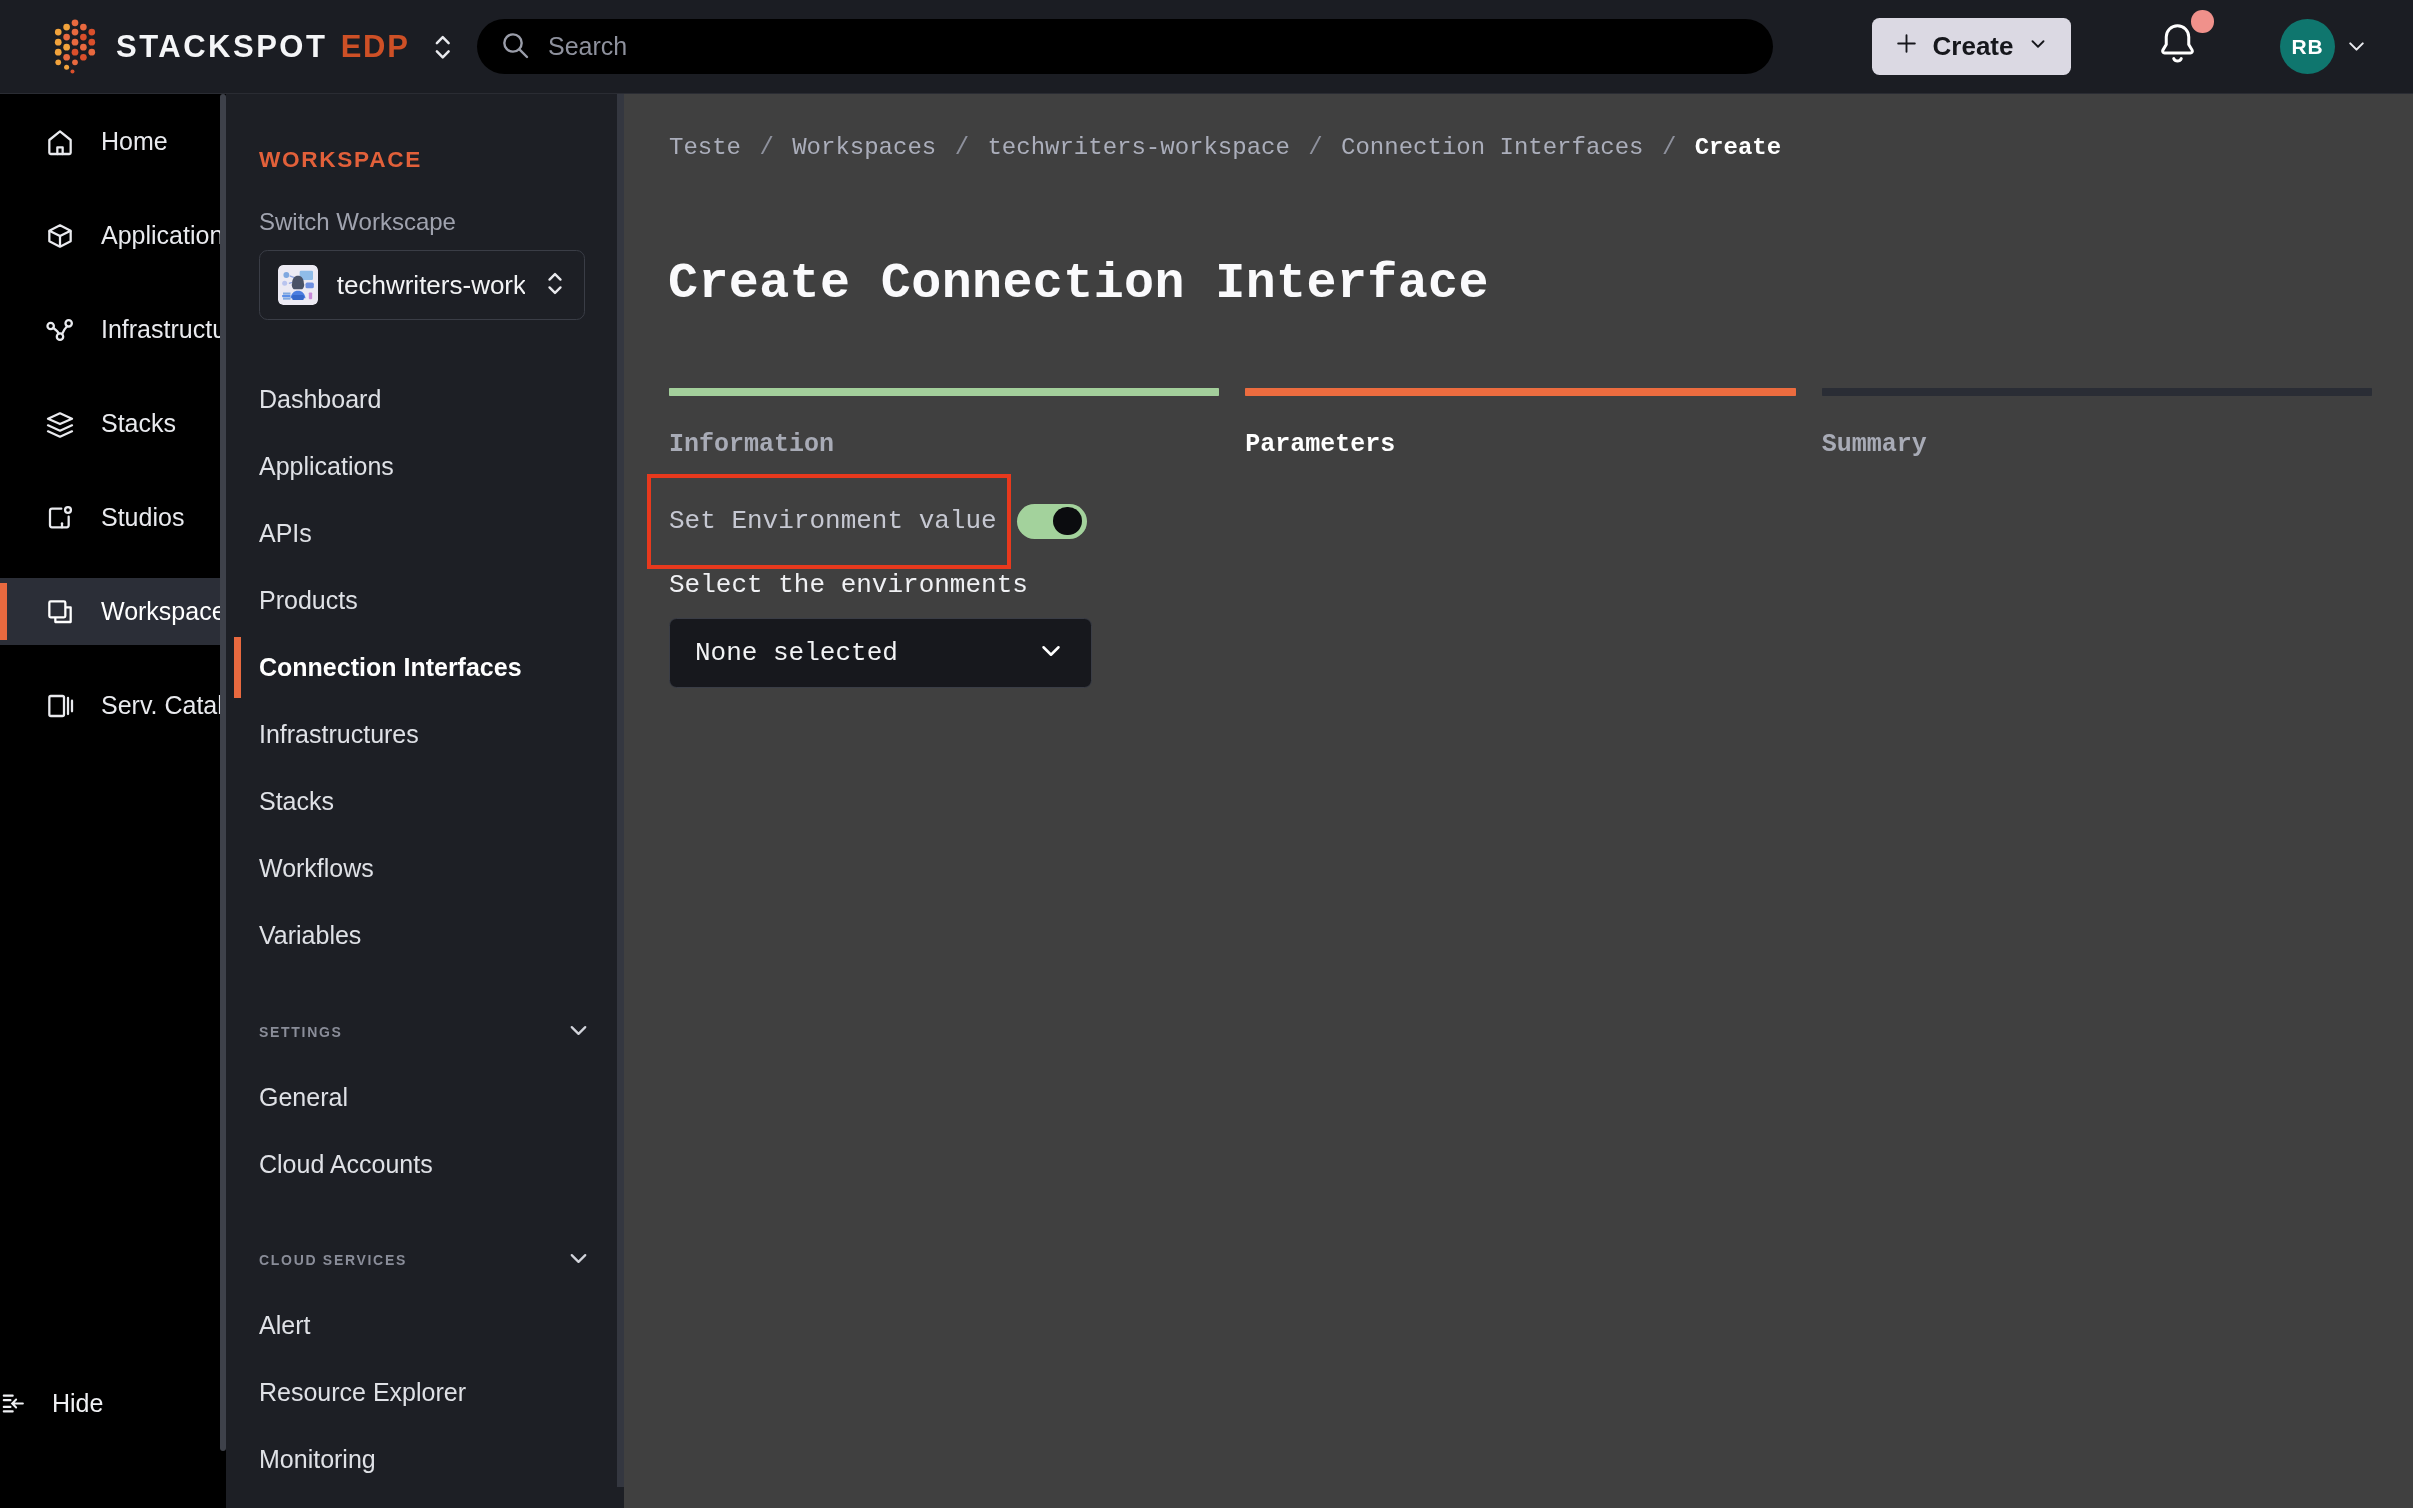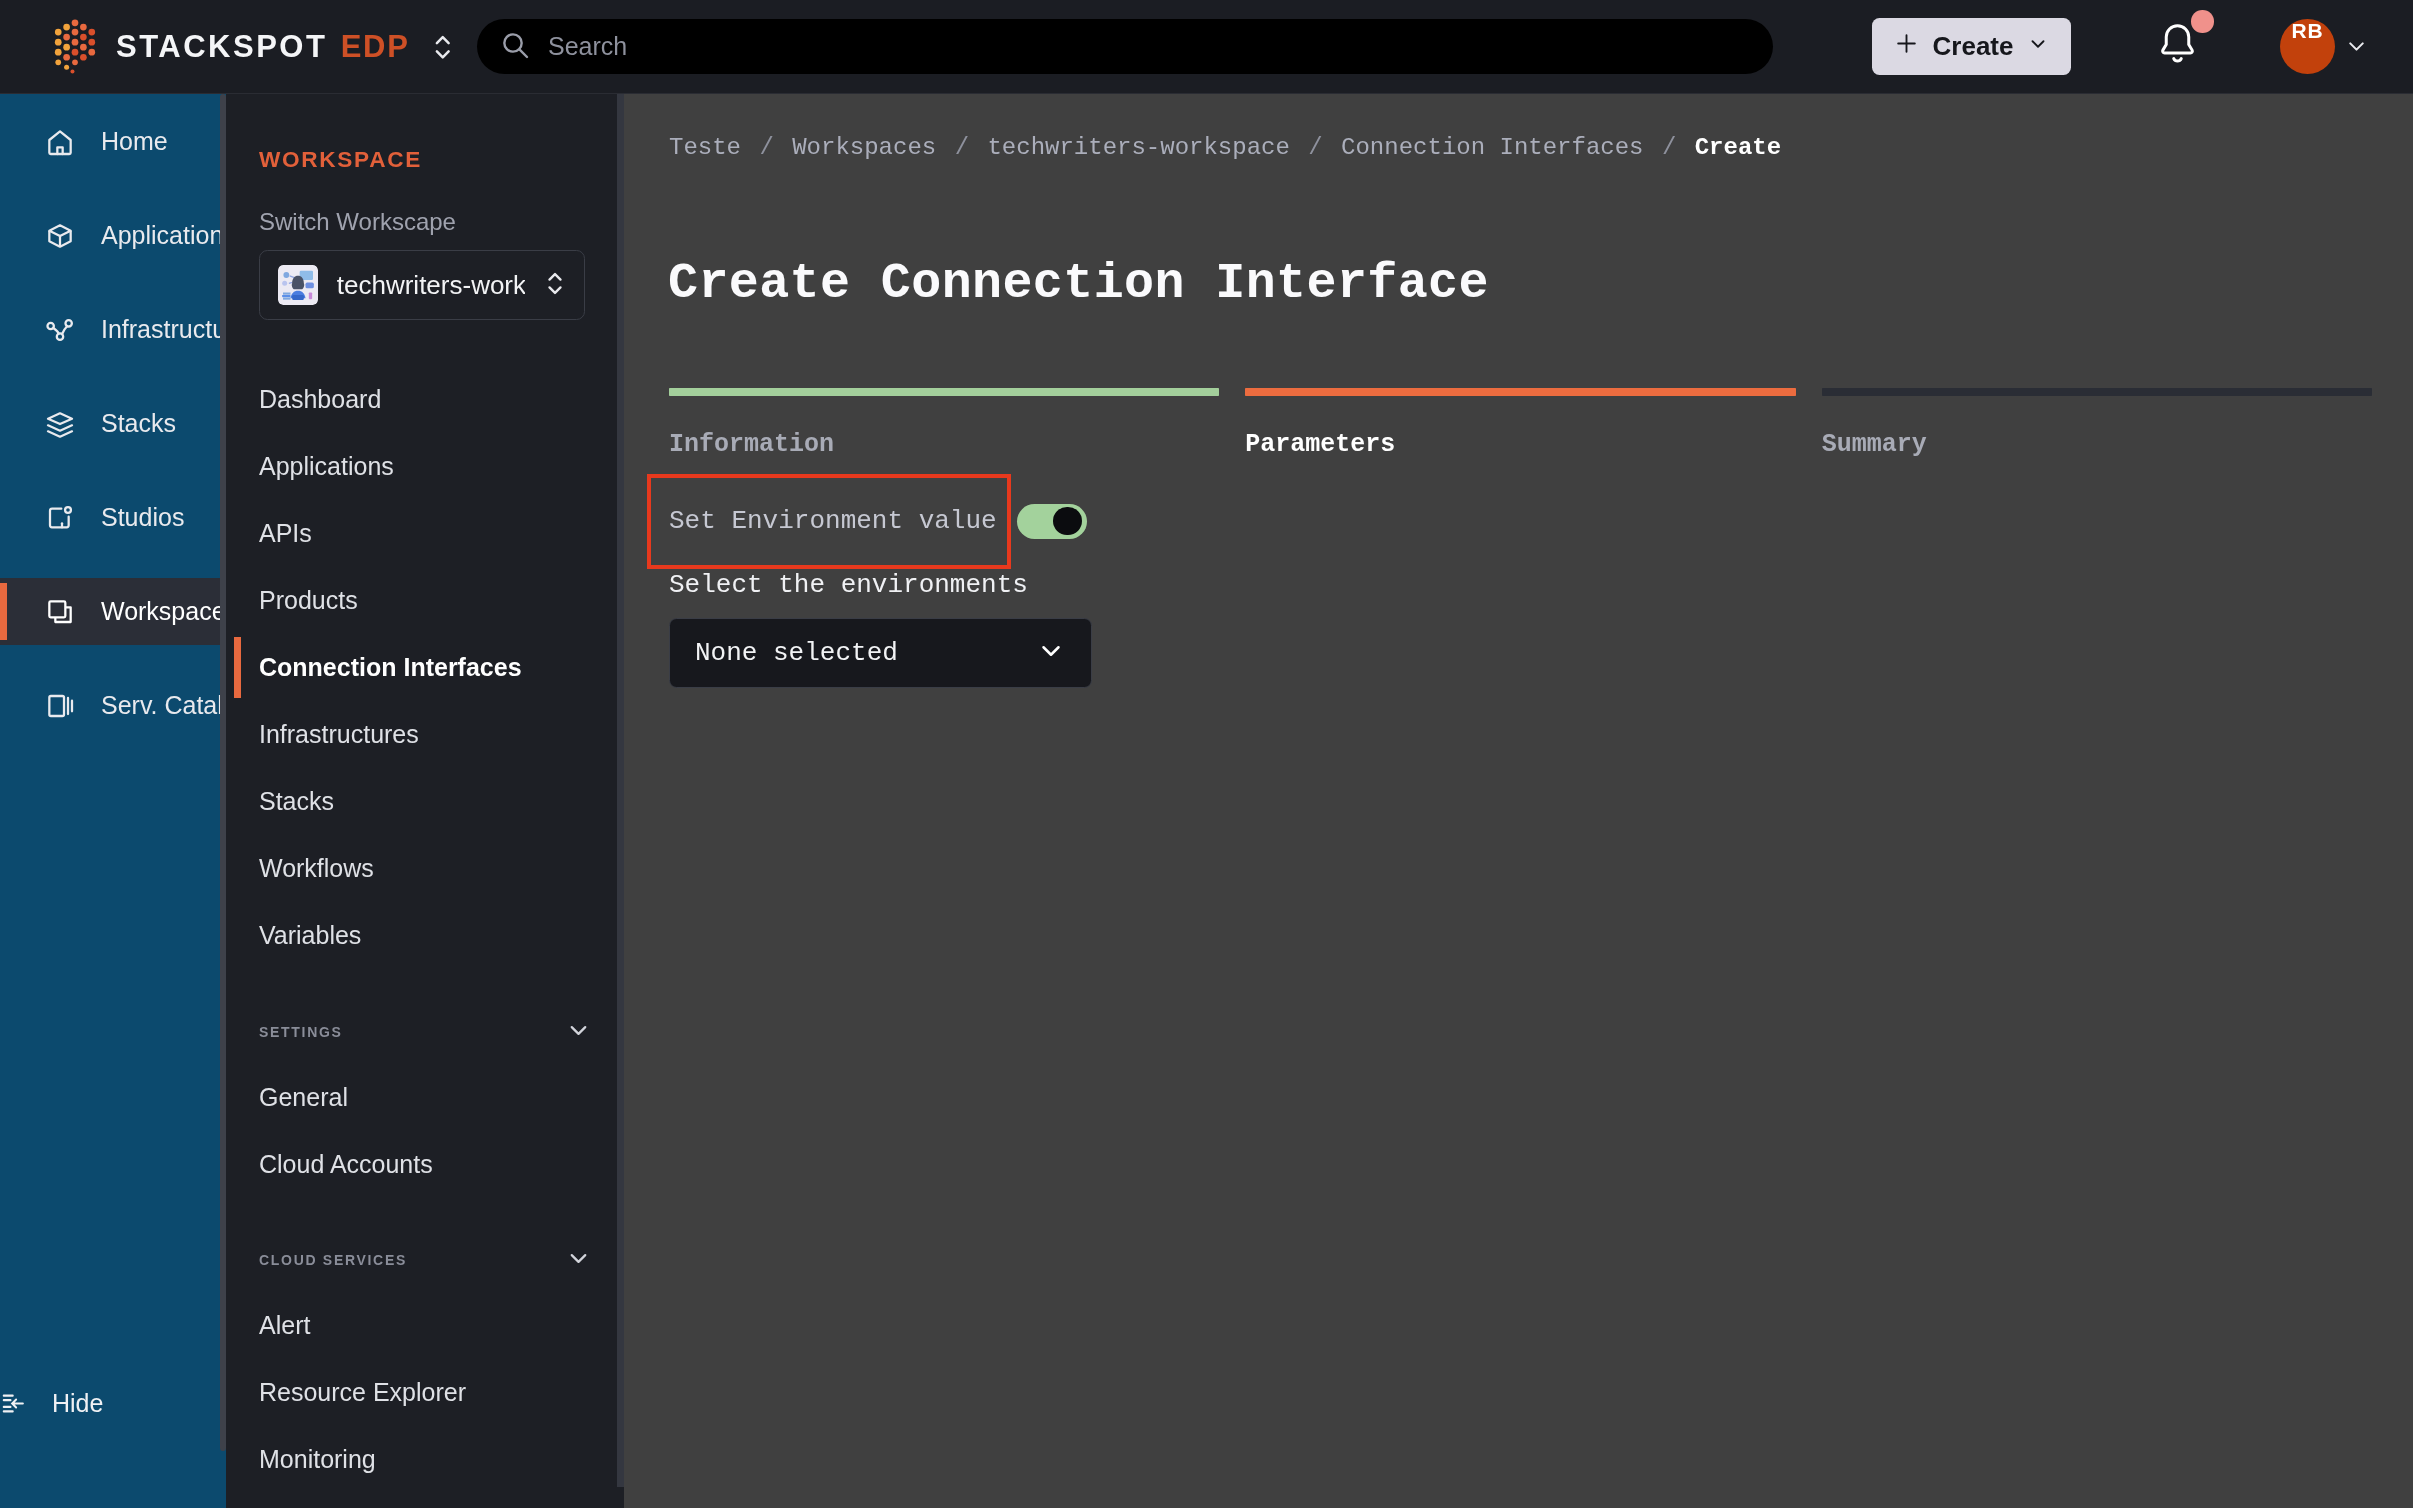--- a/index.html
+++ b/index.html
@@ -20,26 +20,26 @@
                        font-size:25px; color:#D6D8DF; font-family:"Liberation Sans", sans-serif; }
   .search-pill input::placeholder { color:#8E919D; }
 
   .create-btn { position:absolute; left:1872px; top:18.4px; width:199px; height:57px;
                 background:#DBD9E3; border-radius:7.5px; border:none; cursor:pointer;
                 display:flex; align-items:center; justify-content:center; gap:13.4px;
                 font-size:26px; font-weight:600; color:#16171C; font-family:"Liberation Sans", sans-serif; }
   .bell-wrap { position:absolute; left:2155px; top:20px; width:59px; height:59px; }
   .notif-dot { position:absolute; left:36px; top:-10px; width:22.6px; height:22.6px; border-radius:50%; background:#F0918B; }
   .avatar { position:absolute; left:2280px; top:19px; width:55px; height:55px; border-radius:50%;
-            background:#c2410c; display:flex; justify-content:center;
+            background:#0f766e; display:flex; align-items:center; justify-content:center;
             font-size:21px; font-weight:700; color:#FFFFFF; letter-spacing:0.8px; }
   .avatar-chevron { position:absolute; left:2344px; top:34px; }
 
   
-  .sidebar1 { position:absolute; left:0; top:94px; width:226px; height:1415px; background:#0c4a6e; }
+  .sidebar1 { position:absolute; left:0; top:94px; width:226px; height:1415px; background:#000000; }
   .s1-list { list-style:none; position:absolute; top:14.2px; left:0; width:100%; }
   .s1-item { height:67px; margin-bottom:27px; display:flex; align-items:center; gap:25px;
              padding-left:44px; cursor:pointer; position:relative; color:#E9EAEE; }
   .s1-item .lbl { font-size:25px; font-weight:500; white-space:nowrap; }
   .s1-item svg { flex:0 0 auto; }
   .s1-item.active { background:#2B2E37; color:#FFFFFF; }
   .s1-item.active::before { content:""; position:absolute; left:0; top:5px; bottom:5px; width:6.7px; background:#E8693F; }
   .hide-btn { position:absolute; left:0; top:1284px; width:100%; height:50px; display:flex;
               align-items:center; gap:22px; cursor:pointer; color:#F0F1F4; }
   .hide-btn .lbl { font-size:25px; font-weight:500; }

